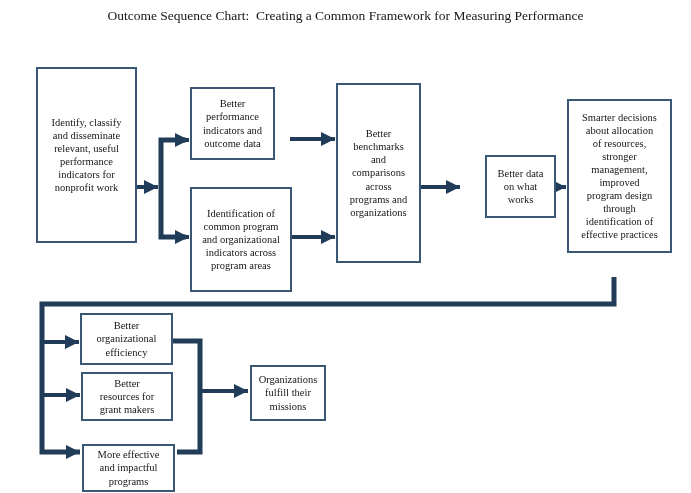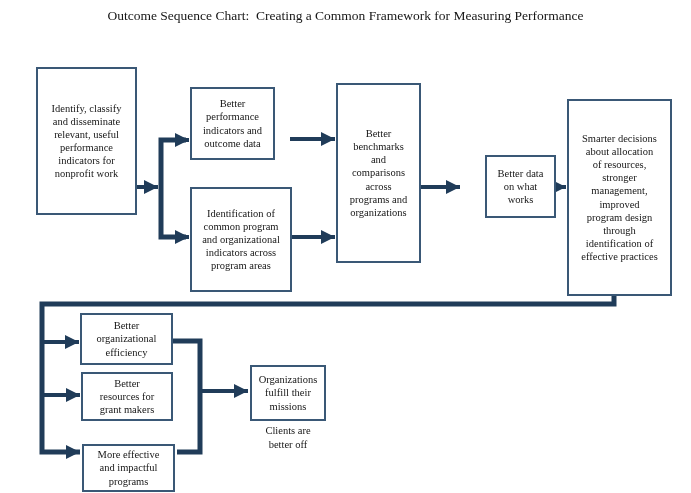--- a/index.html
+++ b/index.html
@@ -19,26 +19,26 @@
     position:absolute; box-sizing:border-box; z-index:2;
     background:#ffffff; border:2px solid var(--border);
     display:flex; align-items:center; justify-content:center;
     text-align:center; font-size:10.5px; line-height:1.24;
   }
   .box span { white-space:pre-line; display:block; width:100%; }
   .caption {
     position:absolute; z-index:2; text-align:center;
     font-size:10.5px; line-height:1.3; white-space:pre-line;
   }
-  #b-identify       { left:36px;  top:67px;  width:101px; height:148px; }
+  #b-identify       { left:36px;  top:67px;  width:101px; height:176px; }
   #b-indicators     { left:190px; top:87px;  width:85px; height:73px; }
   #b-identification { left:190px; top:187px; width:102px; height:105px; }
   #b-benchmarks     { left:336px; top:83px;  width:85px;  height:180px; }
   #b-data           { left:461px; top:155px; width:71px;  height:63px;margin-left:24px; }
-  #b-smarter        { left:567px; top:99px;  width:105px; height:197px;justify-content:center; }
+  #b-smarter        { left:567px; top:99px;  width:105px; height:154px;justify-content:center; }
   #b-efficiency     { left:80px;  top:313px; width:93px;  height:52px; }
   #b-resources      { left:81px;  top:372px; width:92px;  height:49px; }
   #b-programs       { left:82px;  top:444px; width:93px;  height:48px;justify-content:center; }
   #b-missions       { left:250px; top:365px; width:76px;  height:56px; }
   #cap-clients      { left:242px; top:424px; width:92px; }
 </style>
 </head>
 <body>
 
 <div class="canvas">
@@ -130,16 +130,14 @@
     <span>More effective
 and impactful
 programs</span>
   </div>
   <div class="box" id="b-missions">
     <span>Organizations
 fulfill their
 missions</span>
   </div>
 
-  <div class="caption" id="cap-clients">Clients are
-better off</div>
 
 </div>
 
 </body></html>

